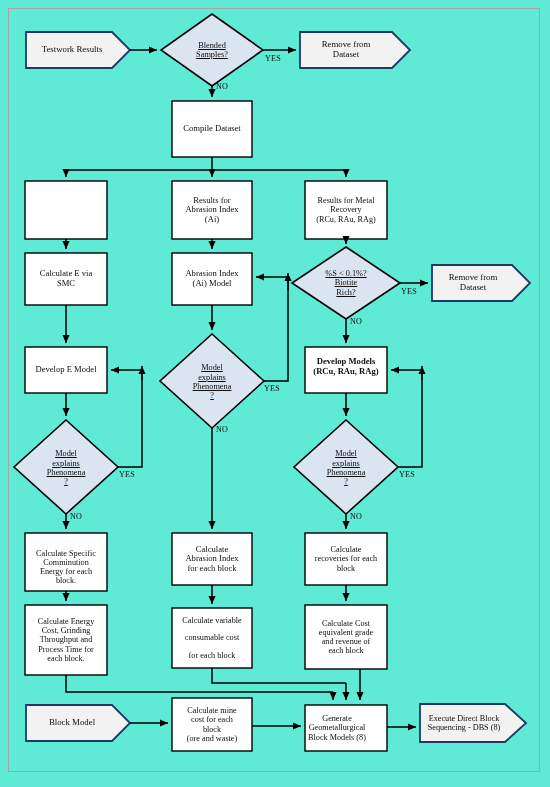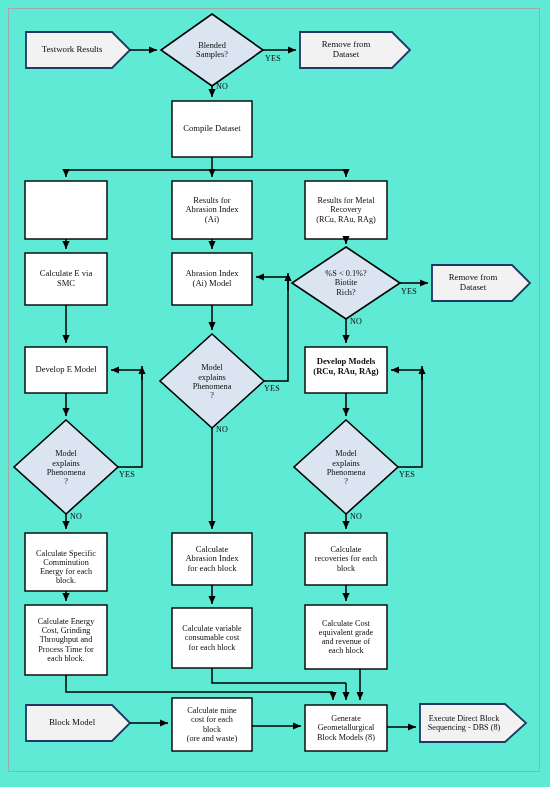--- a/index.html
+++ b/index.html
@@ -27,21 +27,21 @@
     pointer-events:none;
     box-sizing:border-box;
   }
   .edge-label{
     position:absolute;
     color:#0d0d0d;
     white-space:nowrap;
     letter-spacing:.2px;
   }
   .lbl-proc{font-size:8.6px;}
-  .lbl-dec{font-size:8.3px;}
+  .lbl-dec{font-size:8.3px;text-decoration:underline;}
   .lbl-term{font-size:8.8px;}
   .lbl-small{font-size:8.2px;}
   .edge-label{font-size:8.1px;}
   .b{font-weight:bold;}
 </style>
 </head>
 <body>
 
 <div id="page">
 
@@ -265,21 +265,21 @@
   </div>
 
   <div class="node-label lbl-small" style="left:25px;top:605px;width:82px;height:70px;flex-direction:column;">
     <span>Calculate Energy</span>
     <span>Cost, Grinding</span>
     <span>Throughput and</span>
     <span>Process Time for</span>
     <span>each block.</span>
   </div>
 
-  <div class="node-label lbl-small" style="left:172px;top:608px;width:80px;height:60px;flex-direction:column;">
+  <div class="node-label lbl-small" style="left:172px;top:608px;width:80px;height:60px;flex-direction:column;gap:8px;">
     <span>Calculate variable</span>
     <span>consumable cost</span>
     <span>for each block</span>
   </div>
 
   <div class="node-label lbl-small" style="left:305px;top:605px;width:82px;height:64px;flex-direction:column;">
     <span>Calculate Cost</span>
     <span>equivalent grade</span>
     <span>and revenue of</span>
     <span>each block</span>
@@ -289,21 +289,21 @@
     <span>Block Model</span>
   </div>
 
   <div class="node-label lbl-small" style="left:172px;top:698px;width:80px;height:53px;flex-direction:column;">
     <span>Calculate mine</span>
     <span>cost for each</span>
     <span>block</span>
     <span>(ore and waste)</span>
   </div>
 
-  <div class="node-label lbl-small" style="left:305px;top:705px;width:82px;height:46px;flex-direction:column;">
+  <div class="node-label lbl-small" style="left:296px;top:705px;width:82px;height:46px;flex-direction:column;">
     <span>Generate</span>
     <span>Geometallurgical</span>
     <span>Block Models (8)</span>
   </div>
 
   <div class="node-label lbl-small" style="left:420px;top:705px;width:88px;height:36px;flex-direction:column;">
     <span>Execute Direct Block</span>
     <span>Sequencing - DBS (8)</span>
   </div>
 

